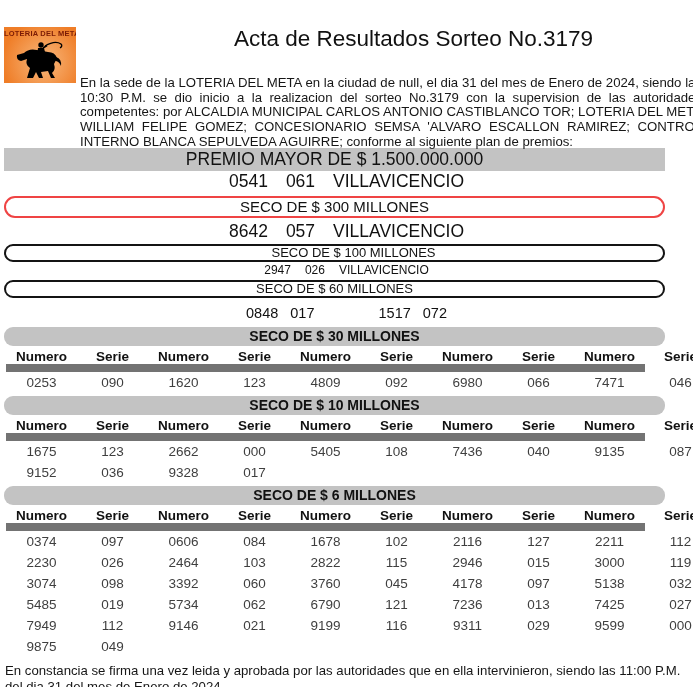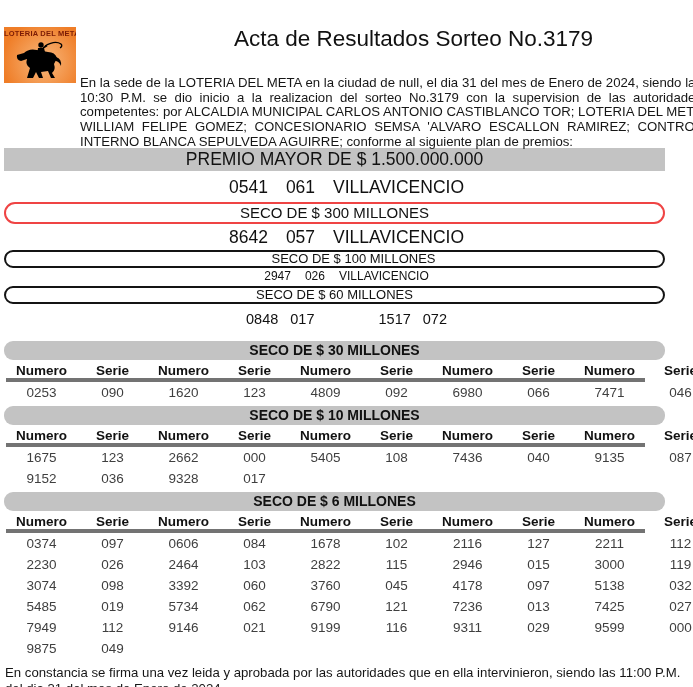--- a/index.html
+++ b/index.html
@@ -42,39 +42,39 @@
   .outline-sm {
     height:18px; line-height:14px;
     border:2px solid #141414; border-radius:9px; font-size:13px; background:#fff;
   }
   #seco100-band { margin-top:3px;padding-left:38px; }
   #seco60-band  { margin-top:2px; }
   .pill {
     margin-top:3px; background:var(--band-gray,#c3c3c3); height:19px; line-height:19px;
     border-radius:9px; font-weight:bold; font-size:14px;
   }
-  .pill.first { margin-top:14px;text-align:center; }
+  .pill.first { margin-top:6px;text-align:center; }
 
   
   .win { text-align:center; color:#111; }
-  .win.big { margin-top:6px; font-size:17.5px; height:20px; line-height:20px; }
+  .win.big { font-size:17.5px; height:20px; line-height:20px; }
   .win.big span { margin:0 9px; }
   #seco300-result { margin-top:3px; }
   .win.sm { margin-top:1px; font-size:12px; height:15px; line-height:15px; }
   .win.sm span { margin:0 7px; }
   .win.pairs { margin-top:7px; font-size:14.5px; height:16px; line-height:16px; }
   .pair { display:inline-block; margin:0 24px; }
   .pair span { margin:0 6px; }
 
   
   .num-table { width:710px; margin-left:6px; }
   .trow { display:flex; }
   .tcell { flex:0 0 71px; width:71px; text-align:center; overflow:visible; }
   .hcell { font-weight:bold; font-size:13.5px; height:18px; line-height:21px;
-           border-bottom:4px solid #737373; color:#111; }
+           border-bottom:8px solid #737373; color:#111; }
   .hcell.last { border-bottom:none; }
   .dcell { font-size:13.5px; height:21px; line-height:21px; color:var(--table-ink,#3f3f3f); }
 
   
   .closing { margin:6px 0 0 5px; font-size:13.2px; line-height:15.5px; color:#161616; }
 </style>
 </head>
 <body>
 
 <div class="page">

